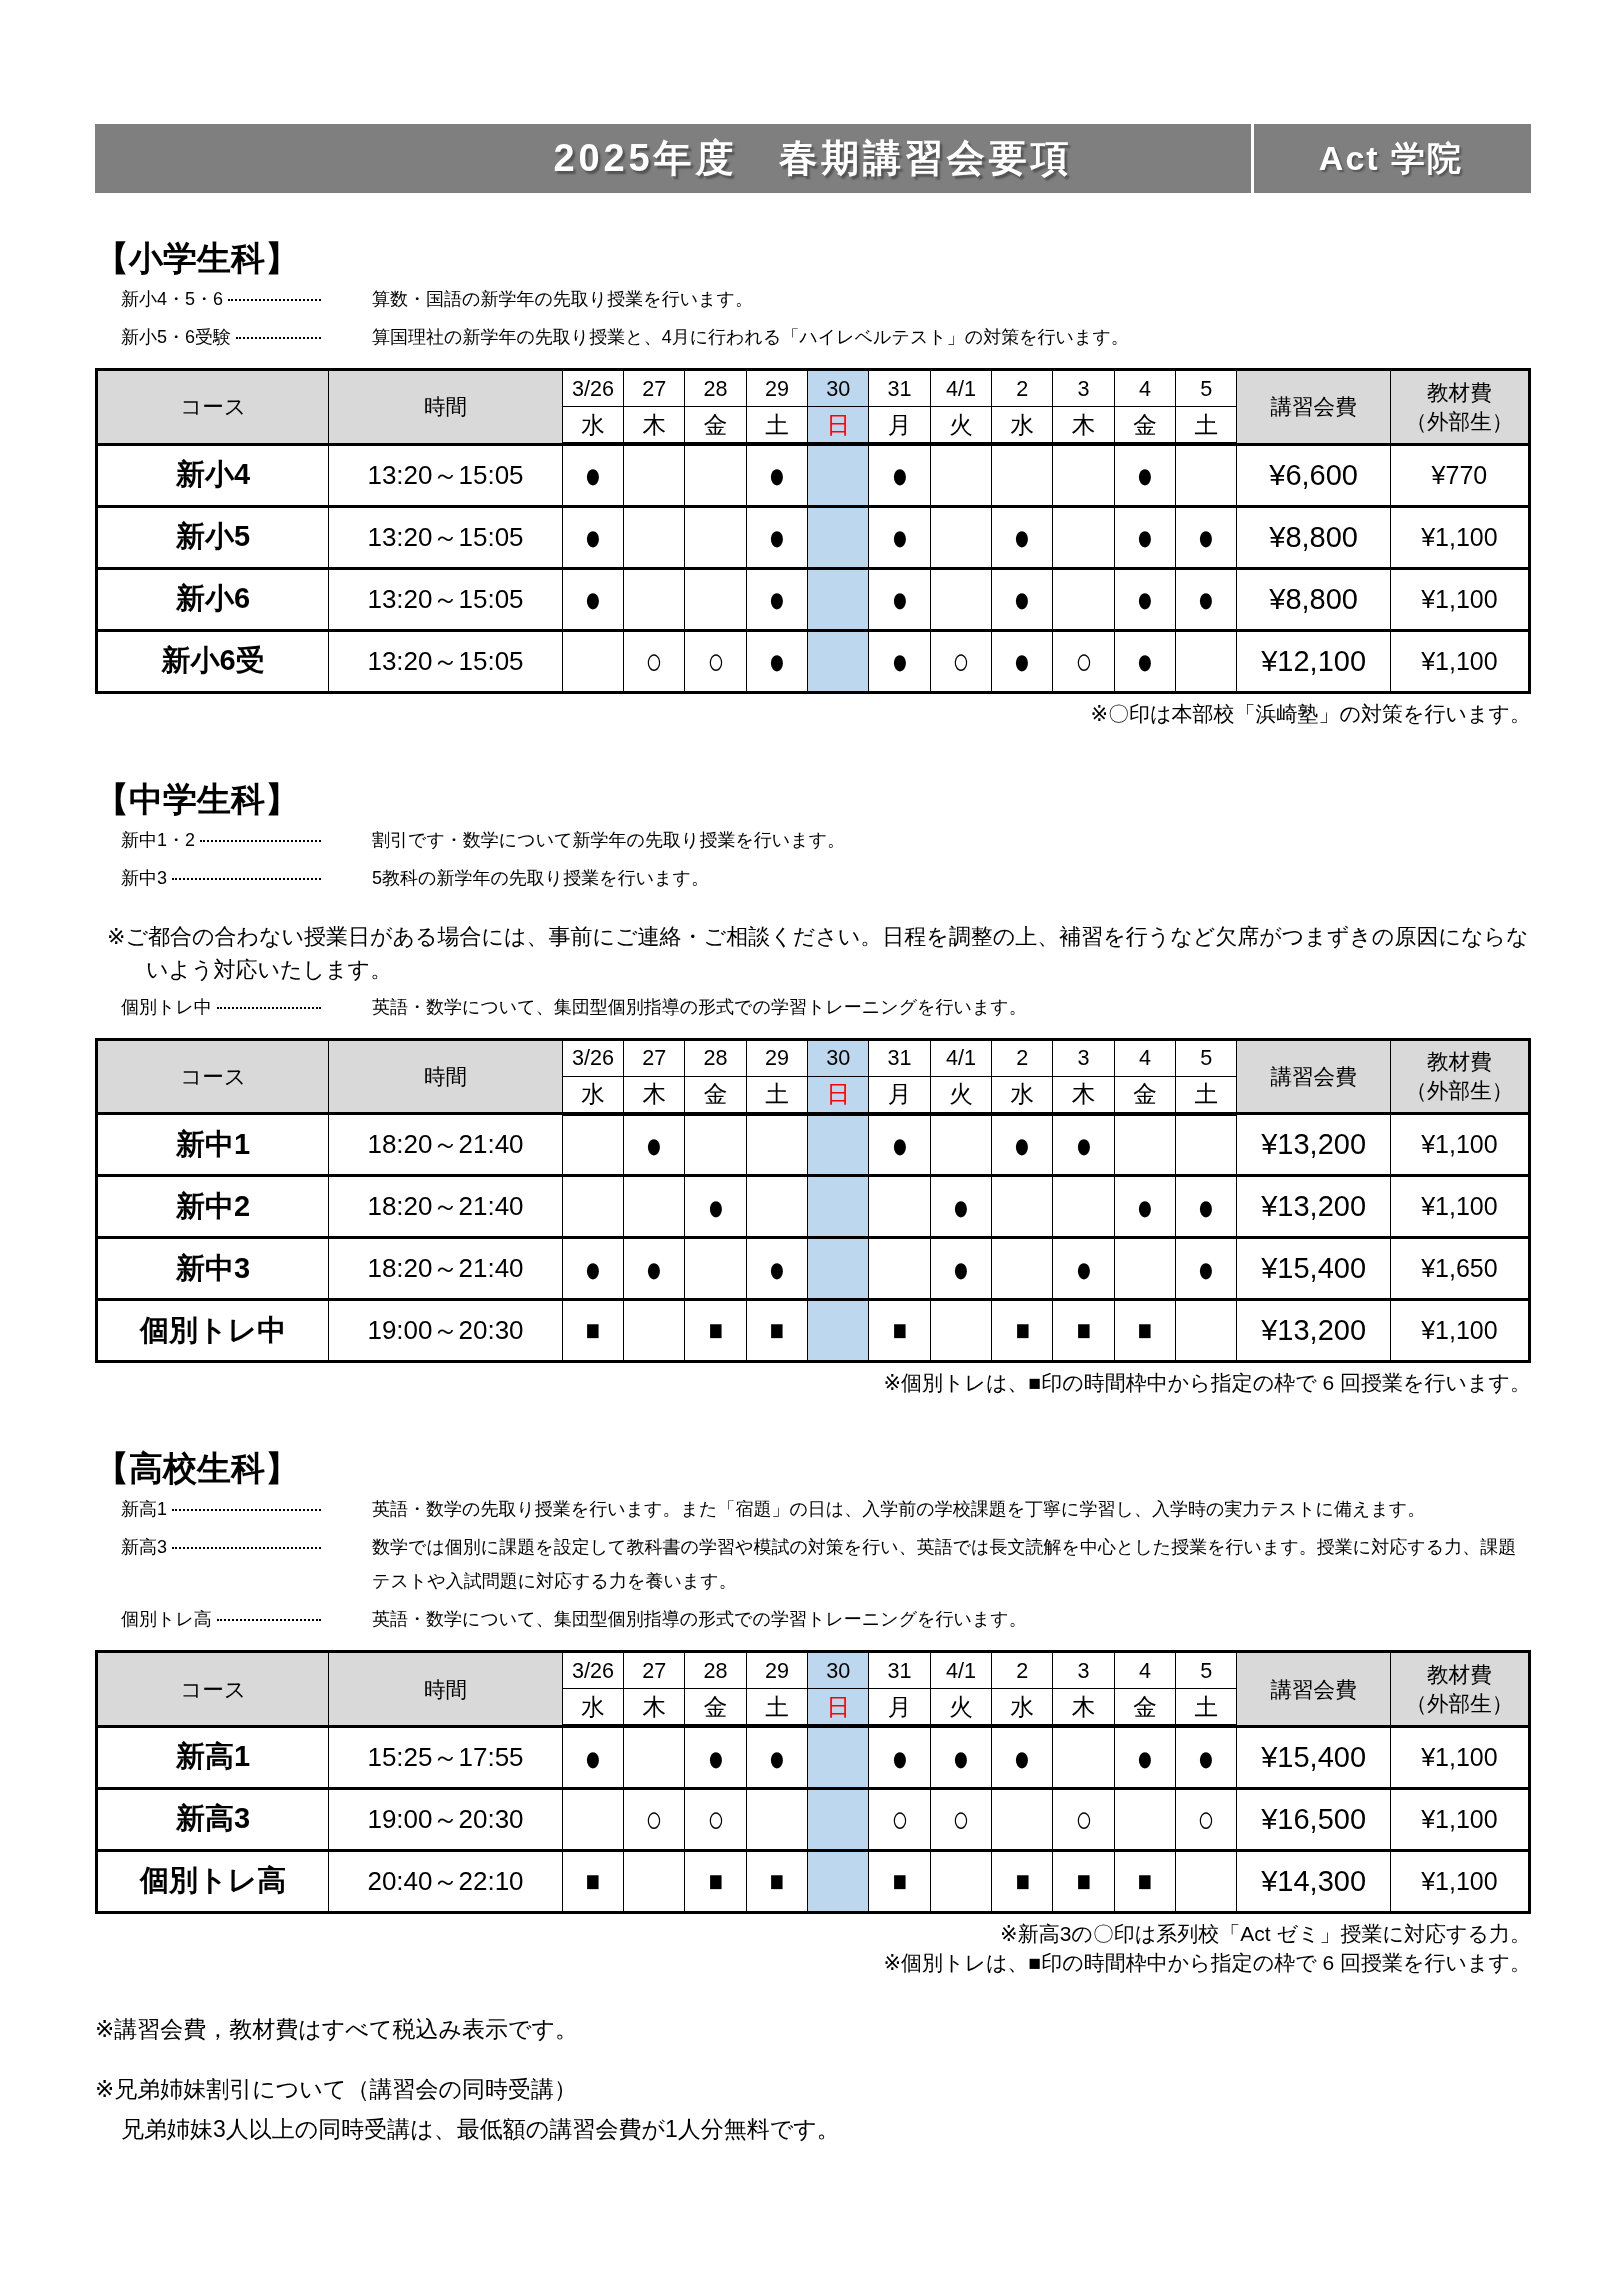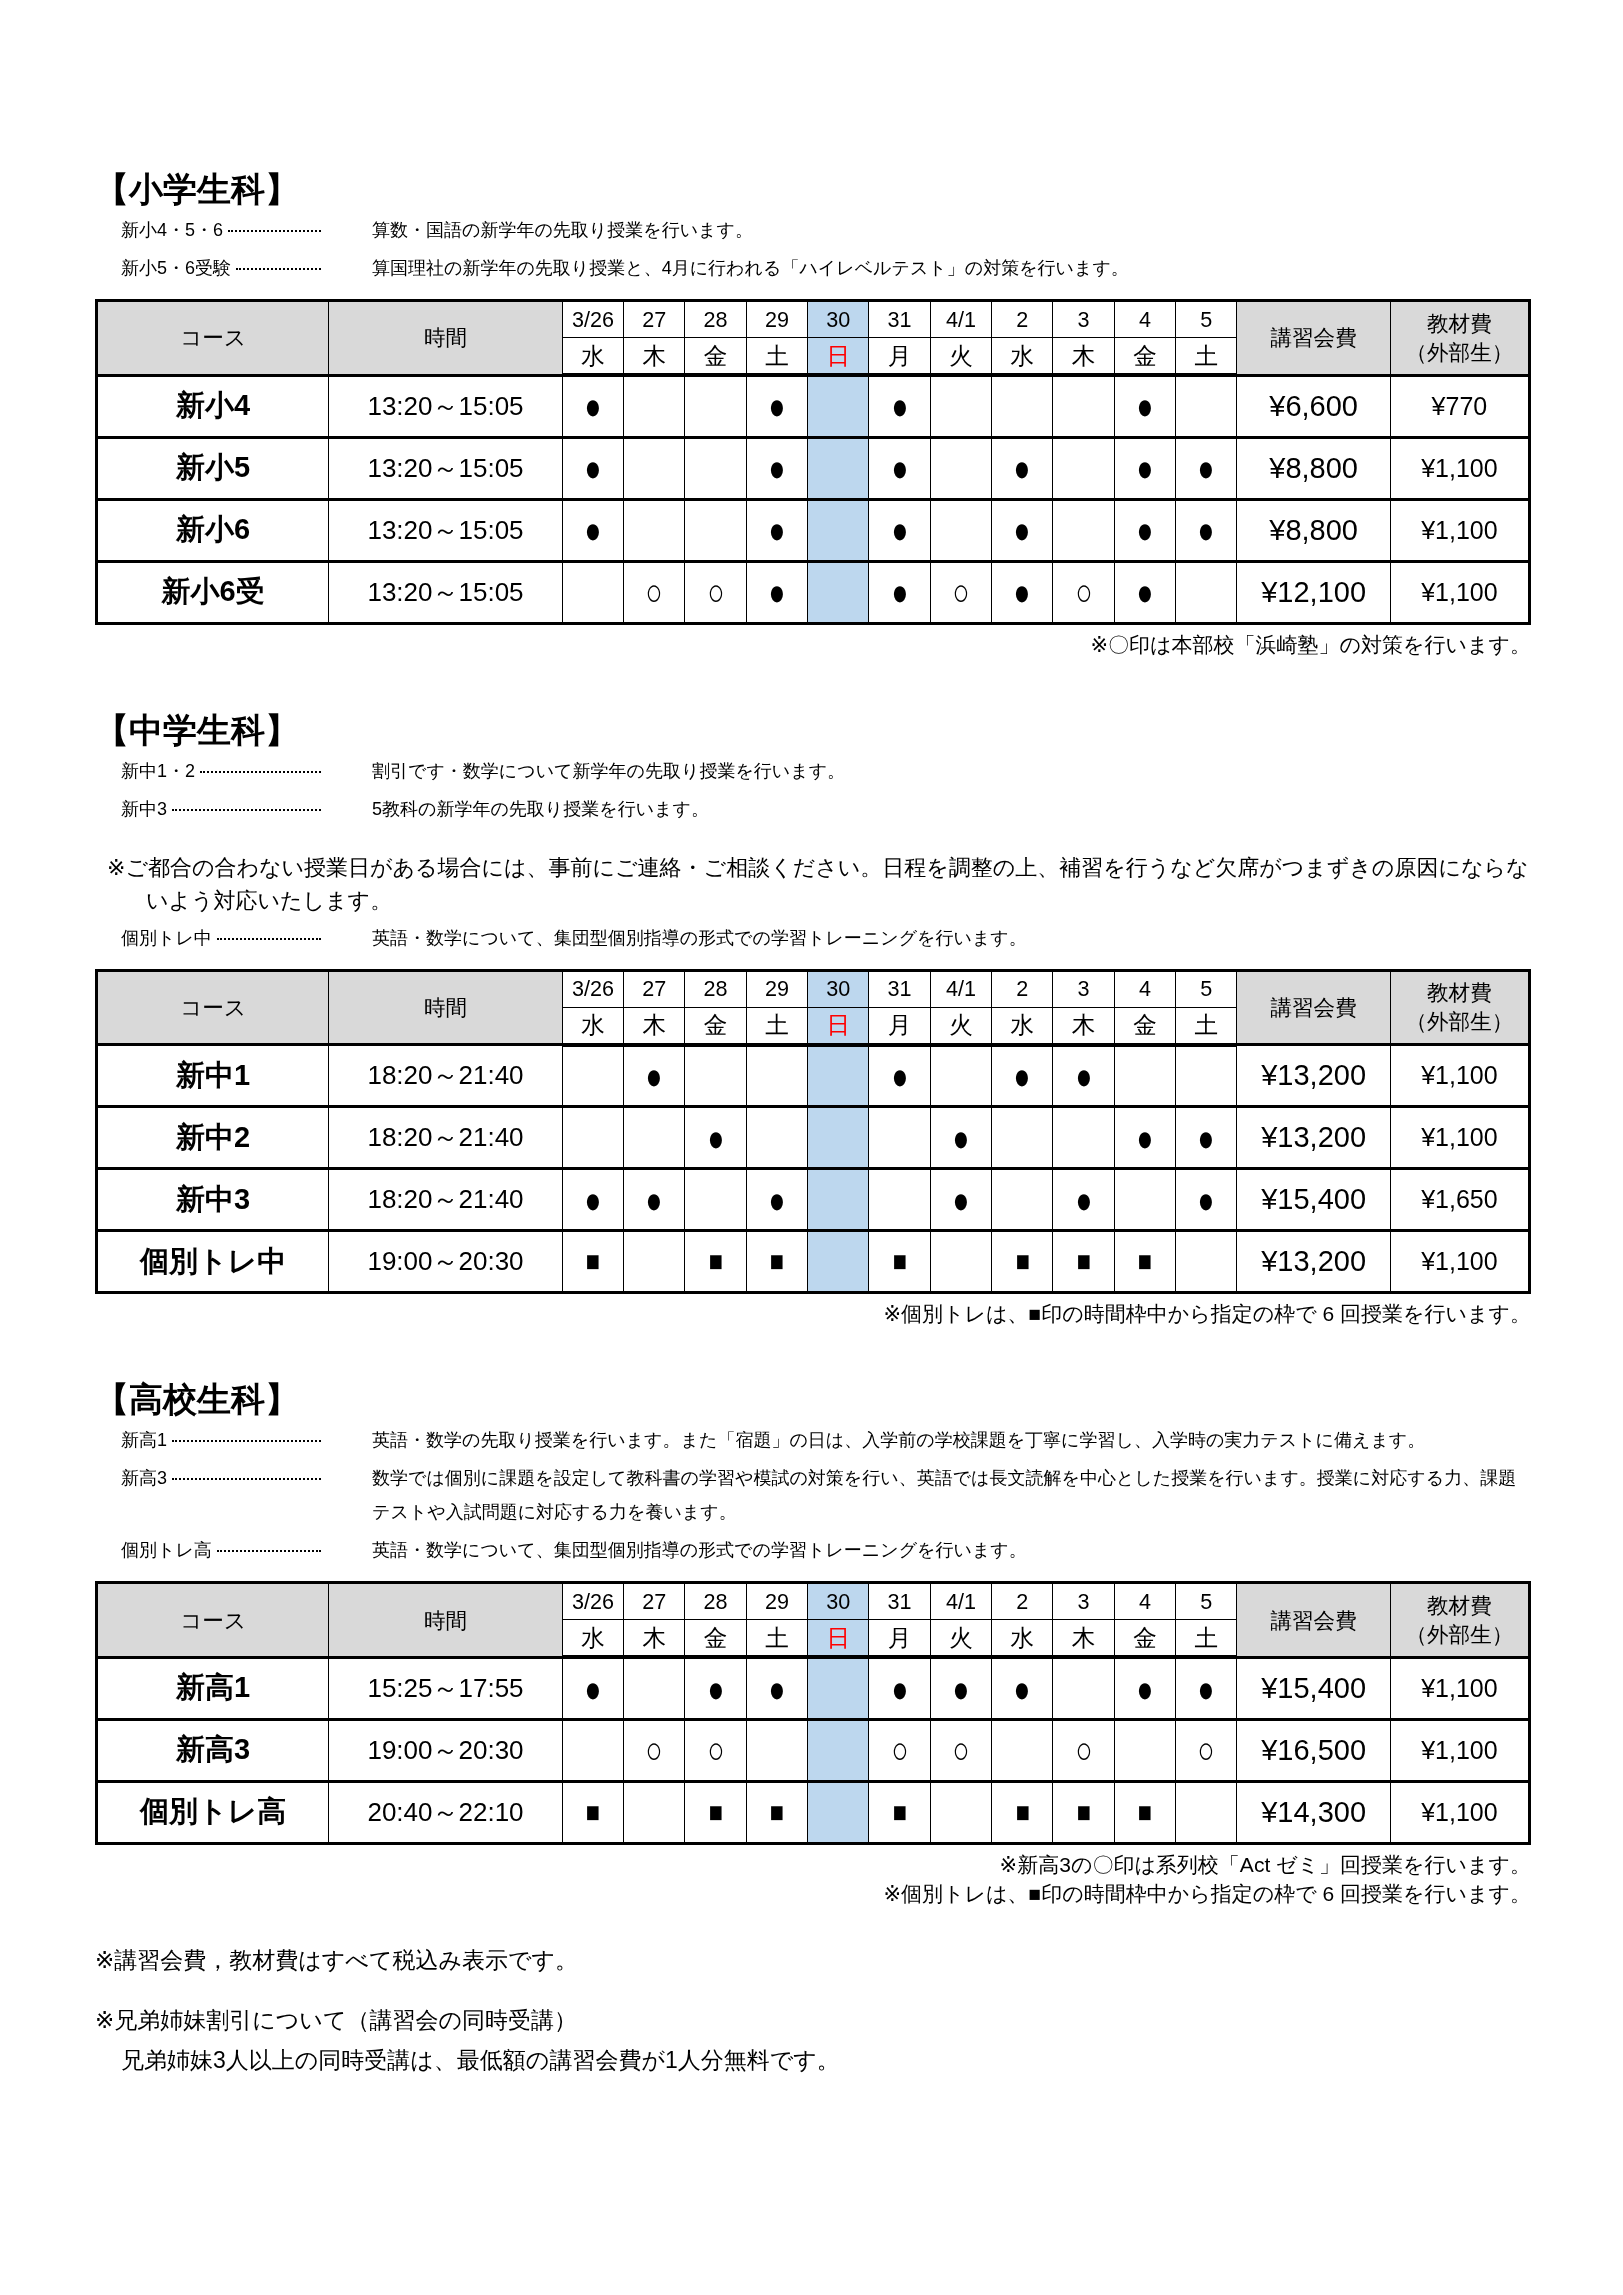--- a/index.html
+++ b/index.html
@@ -52,20 +52,25 @@
 
   
   .bottom{margin-top:37px;font-size:23px;line-height:31px;}
   .bn-title{margin-top:29px;}
   .bn-line{margin-top:9.2px;padding-left:26px;}
 </style>
 </head>
 <body>
 
 <div class="page">
+  <header class="banner">
+    <div class="banner-title">2025年度　春期講習会要項</div>
+    <div class="banner-divider"></div>
+    <div class="banner-brand">Act 学院</div>
+  </header>
 
   <main id="sections">
       <section class="sec">
         <h2 class="sec-title">【小学生科】</h2>
         <div class="def-row">
           <span class="def-label">
             <span class="def-label-text">新小4・5・6</span>
             <span class="def-leader"></span>
           </span>
           <span class="def-desc">算数・国語の新学年の先取り授業を行います。</span>
@@ -472,21 +477,21 @@
               <td class="mark"><span class="mk mk-square">■</span></td>
               <td class="mark"><span class="mk mk-square">■</span></td>
               <td class="mark"><span class="mk mk-square">■</span></td>
               <td class="mark"></td>
               <td class="fee">¥14,300</td>
               <td class="mat">¥1,100</td>
             </tr>
           </tbody>
         </table>
         <div class="tbl-notes">
-          <div class="tbl-note">※新高3の〇印は系列校「Act ゼミ」回授業を行います。</div>
+          <div class="tbl-note">※新高3の〇印は系列校「Act ゼミ」授業に対応する力。</div>
           <div class="tbl-note">※個別トレは、■印の時間枠中から指定の枠で 6 回授業を行います。</div>
         </div>
       </section>
     </main>
 
   <footer class="bottom">
     <div class="bn-tax">※講習会費，教材費はすべて税込み表示です。</div>
     <div class="bn-title">※兄弟姉妹割引について（講習会の同時受講）</div>
     <div class="bn-line">兄弟姉妹3人以上の同時受講は、最低額の講習会費が1人分無料です。</div>
   </footer>

